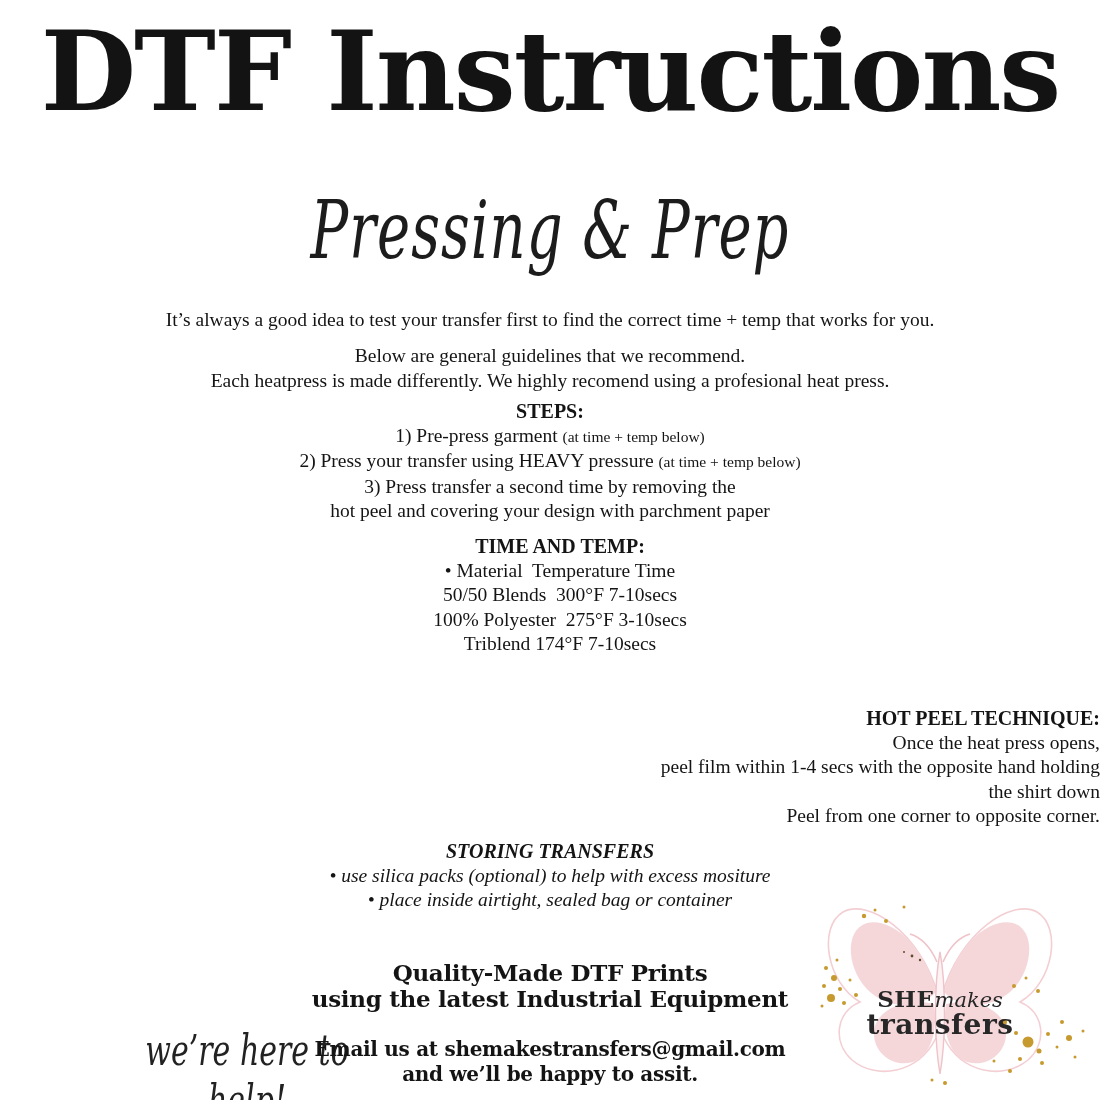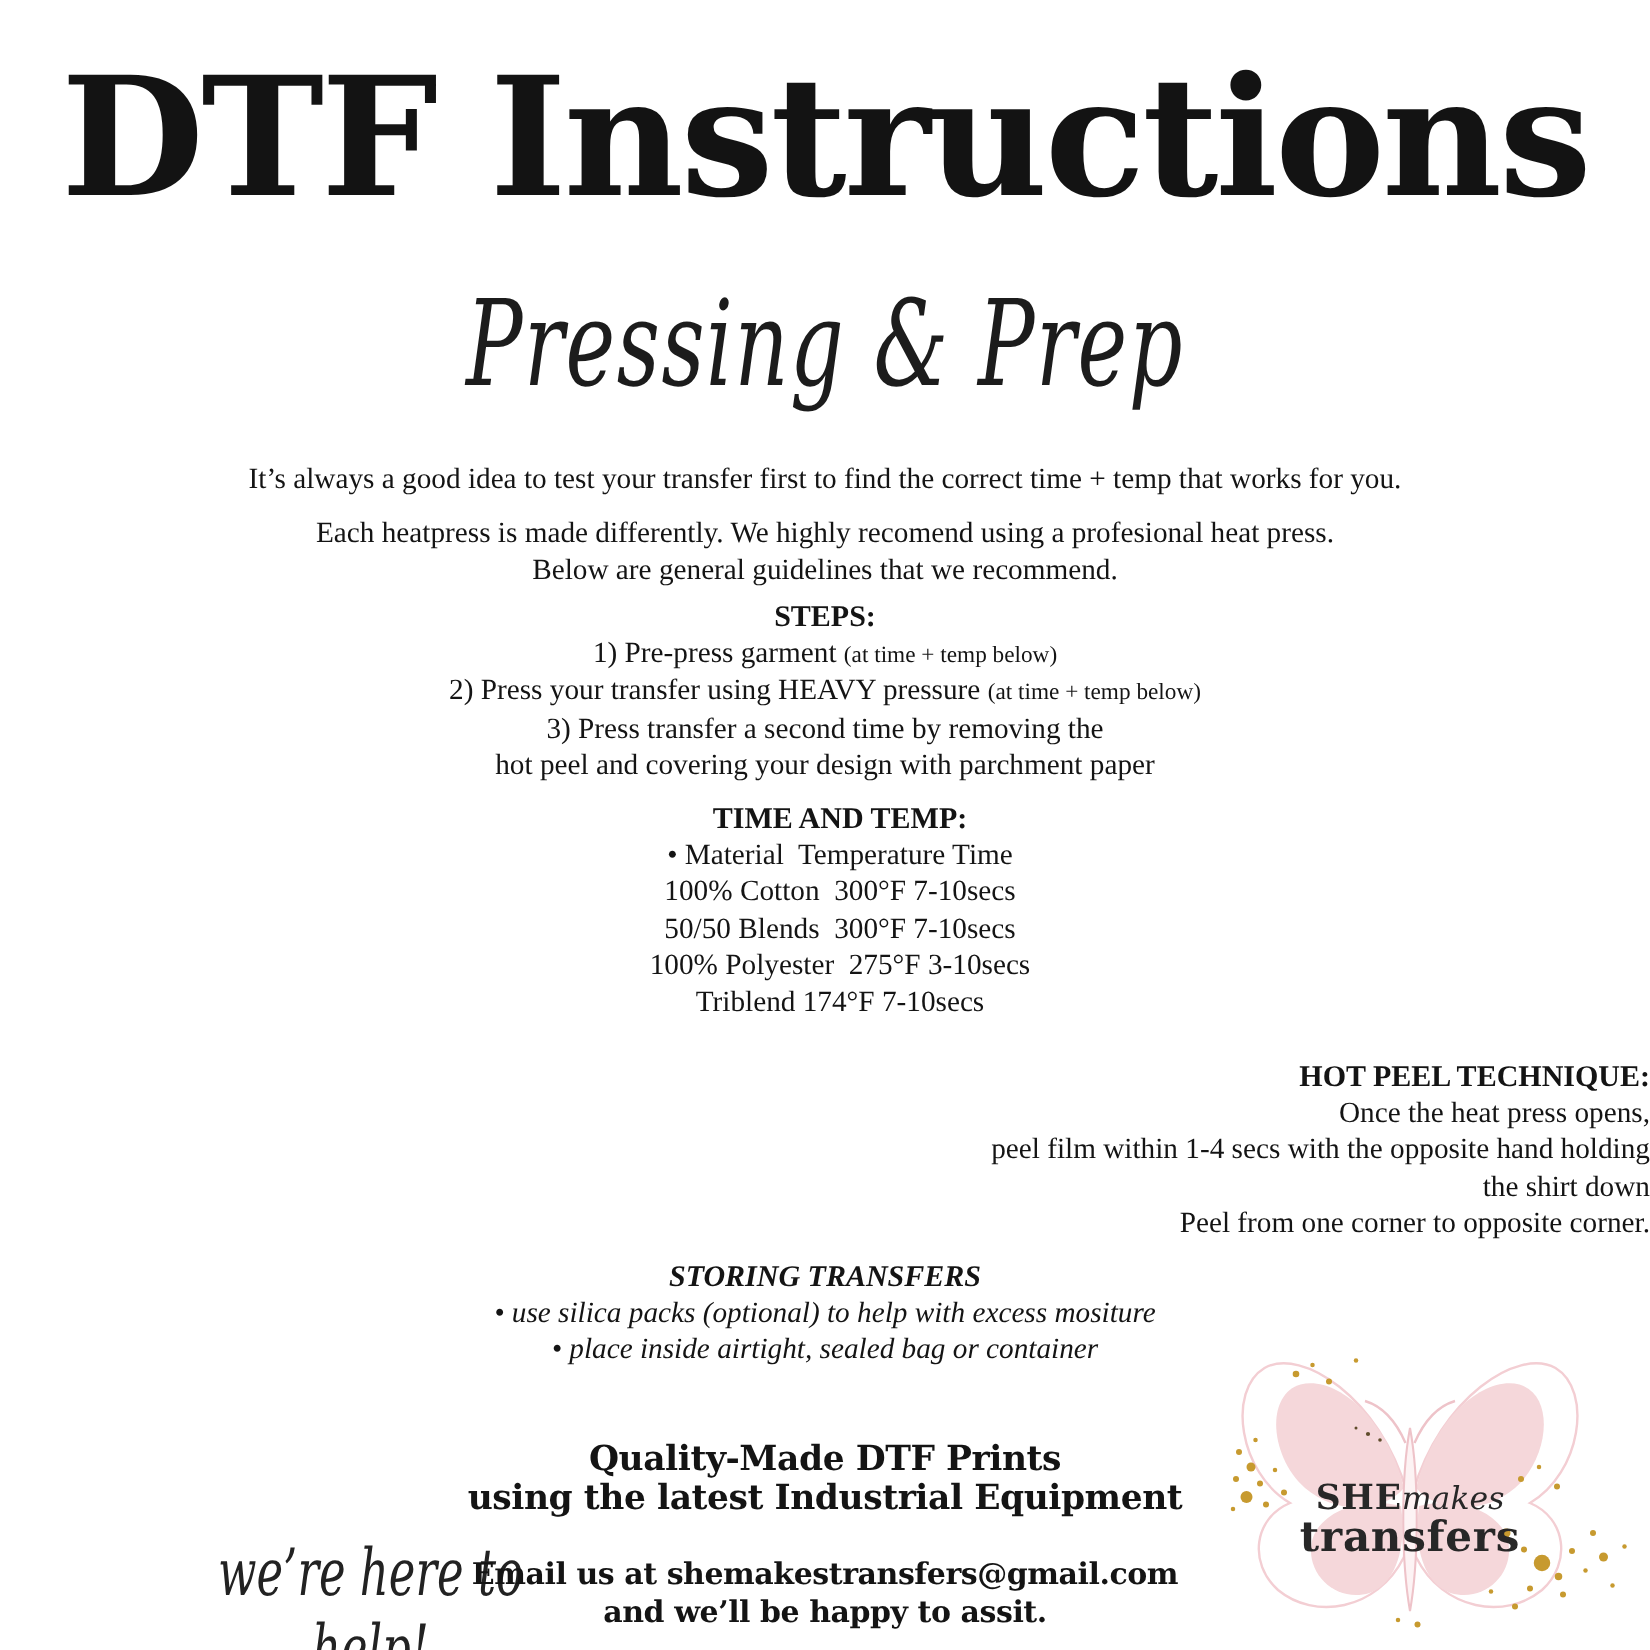--- a/index.html
+++ b/index.html
@@ -9,21 +9,21 @@
     font-family: "Liberation Serif", serif;
     color: #141414;
     position: relative;
     overflow: hidden;
   }
   .page { position: relative; width: 1100px; height: 1100px; background: #ffffff; }
 
   .block { position: absolute; left: 0; width: 1100px; text-align: center; }
 
   .title {
-    top: 32px;
+    top: 12px;
     font-family: "DejaVu Serif", serif;
     font-weight: 700;
     font-size: 110px;
     line-height: 120px;
     letter-spacing: -2px;
     color: #131313;
   }
   .subtitle {
     top: 184px;
     font-family: "DejaVu Serif", serif;
@@ -109,36 +109,35 @@
 
 <div class="page">
 
   <div class="block title">DTF Instructions</div>
 
   <div class="block subtitle">Pressing &amp; Prep</div>
 
   <div class="block body-text intro1">It’s always a good idea to test your transfer first to find the correct time + temp that works for you.</div>
 
   <div class="block body-text intro2">
+    <div>Below are general guidelines that we recommend.</div>
     <div>Each heatpress is made differently. We highly recomend using a profesional heat press.</div>
-    <div>Below are general guidelines that we recommend.</div>
   </div>
 
   <div class="block body-text steps">
     <div class="section-heading">STEPS:</div>
     <div><span>1) Pre-press garment </span><span class="note">(at time + temp below)</span></div>
     <div><span>2) Press your transfer using HEAVY pressure </span><span class="note">(at time + temp below)</span></div>
     <div>3) Press transfer a second time by removing the</div>
     <div>hot peel and covering your design with parchment paper</div>
   </div>
 
   <div class="block body-text timetemp">
     <div class="section-heading">TIME AND TEMP:</div>
     <div>• Material  Temperature Time</div>
-    <div>100% Cotton  300°F 7-10secs</div>
     <div>50/50 Blends  300°F 7-10secs</div>
     <div>100% Polyester  275°F 3-10secs</div>
     <div>Triblend 174°F 7-10secs</div>
   </div>
 
   <div class="block body-text hotpeel">
     <div class="section-heading">HOT PEEL TECHNIQUE:</div>
     <div>Once the heat press opens,</div>
     <div>peel film within 1-4 secs with the opposite hand holding</div>
     <div>the shirt down</div>

